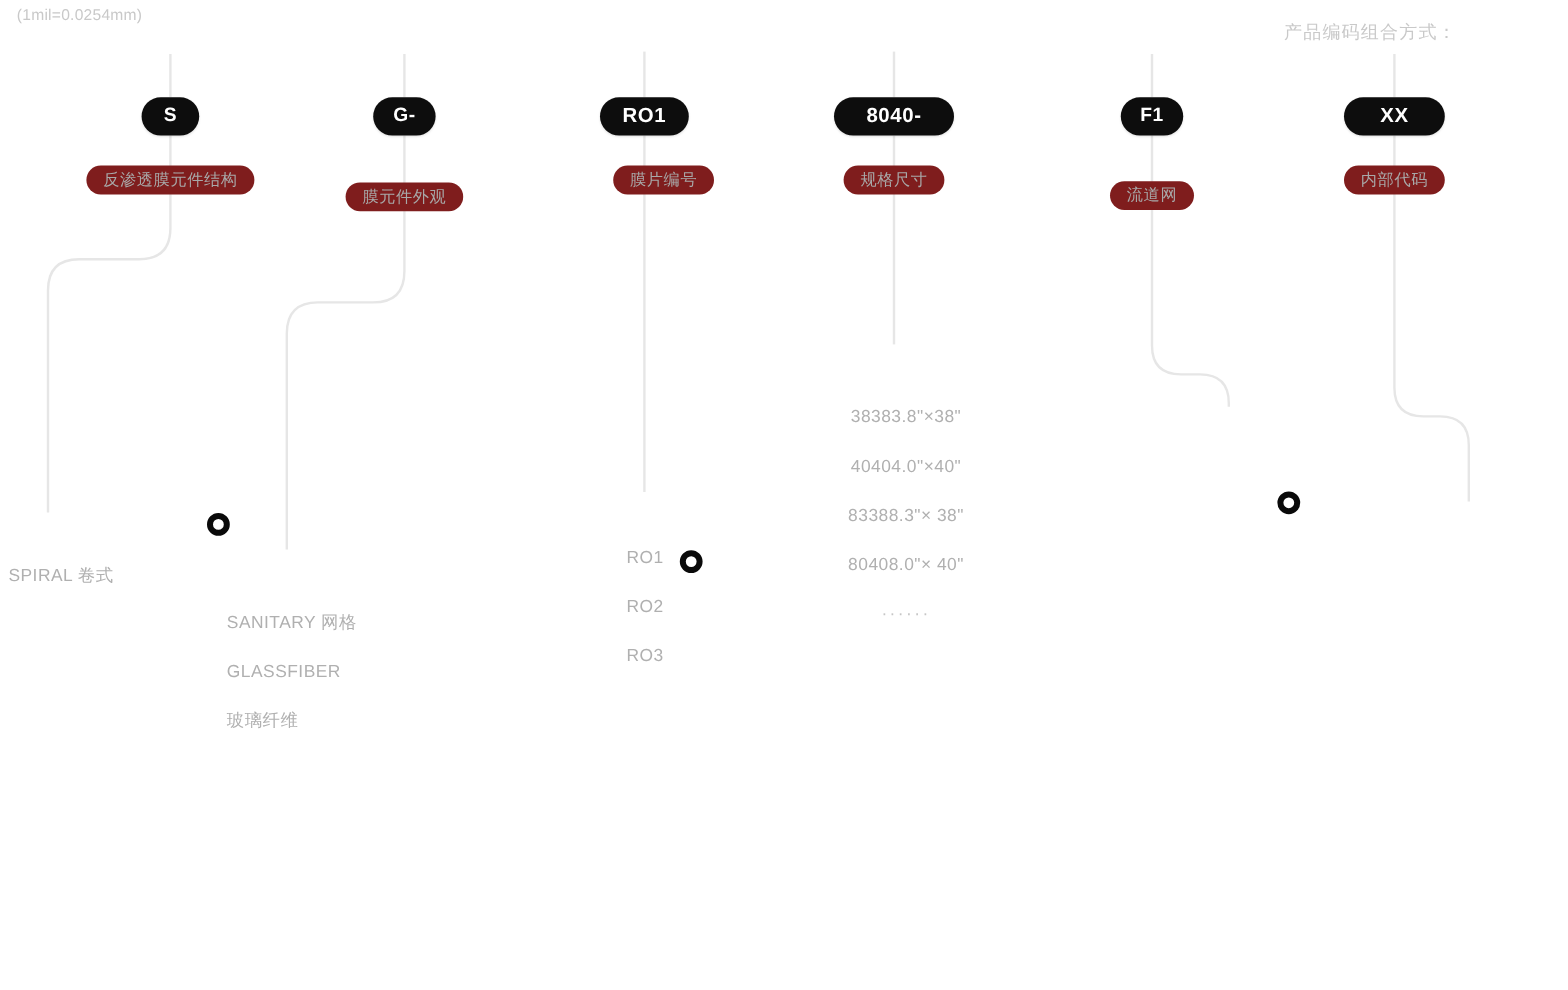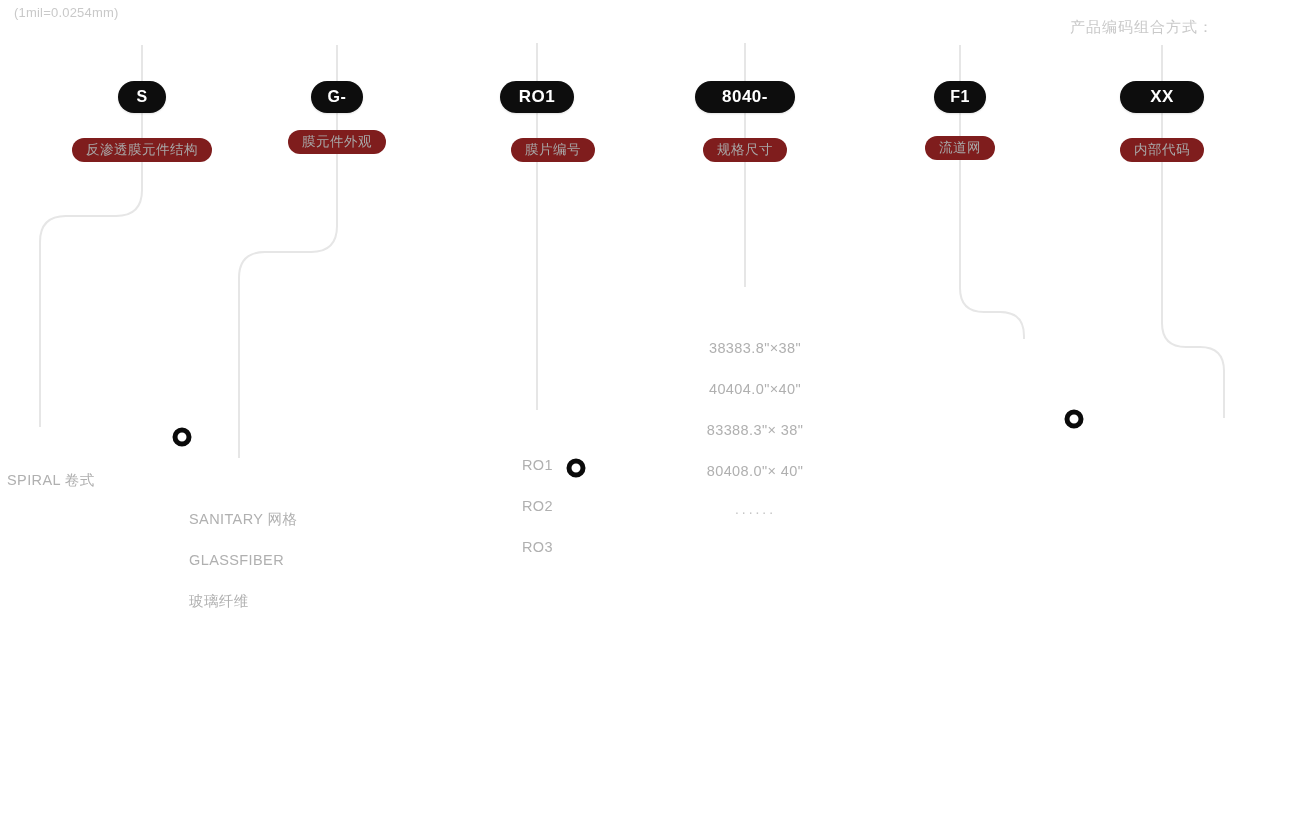--- a/index.html
+++ b/index.html
@@ -175,21 +175,21 @@
     <div class="node-dot" style="left:40px; top:437px;"></div>
     <div class="value-list leftal" style="left:-135px; top:460px;">
       <div class="value-item">SPIRAL 卷式</div>
     </div>
   </div>
 
   <div class="column" style="left:337px;">
     <div class="code-pill" style="left:0; top:81px; width:52px; height:32px; font-size:16px;">
       <span>G-</span>
     </div>
-    <div class="cat-pill" style="left:0; top:130px;text-align:center;">
+    <div class="cat-pill" style="left:0; top:152px;text-align:center;">
       <span>膜元件外观</span>
     </div>
     <div class="node-dot" style="left:239px; top:468px;"></div>
     <div class="value-list leftal" style="left:-148px; top:499px;">
       <div class="value-item">SANITARY 网格</div>
       <div class="value-item">GLASSFIBER</div>
       <div class="value-item">玻璃纤维</div>
     </div>
   </div>
 
@@ -222,21 +222,21 @@
       <div class="value-item">83388.3"× 38"</div>
       <div class="value-item">80408.0"× 40"</div>
       <div class="value-item ellipsis">······</div>
     </div>
   </div>
 
   <div class="column" style="left:960px;">
     <div class="code-pill" style="left:0; top:81px; width:52px; height:32px; font-size:16px;">
       <span>F1</span>
     </div>
-    <div class="cat-pill" style="left:0; top:136px;">
+    <div class="cat-pill" style="left:0; top:151px;">
       <span>流道网</span>
     </div>
 
   </div>
 
   <div class="column" style="left:1162px;">
     <div class="code-pill" style="left:0; top:81px; width:84px; height:32px; font-size:17px;">
       <span>XX</span>
     </div>
     <div class="cat-pill" style="left:0; top:138px;">

